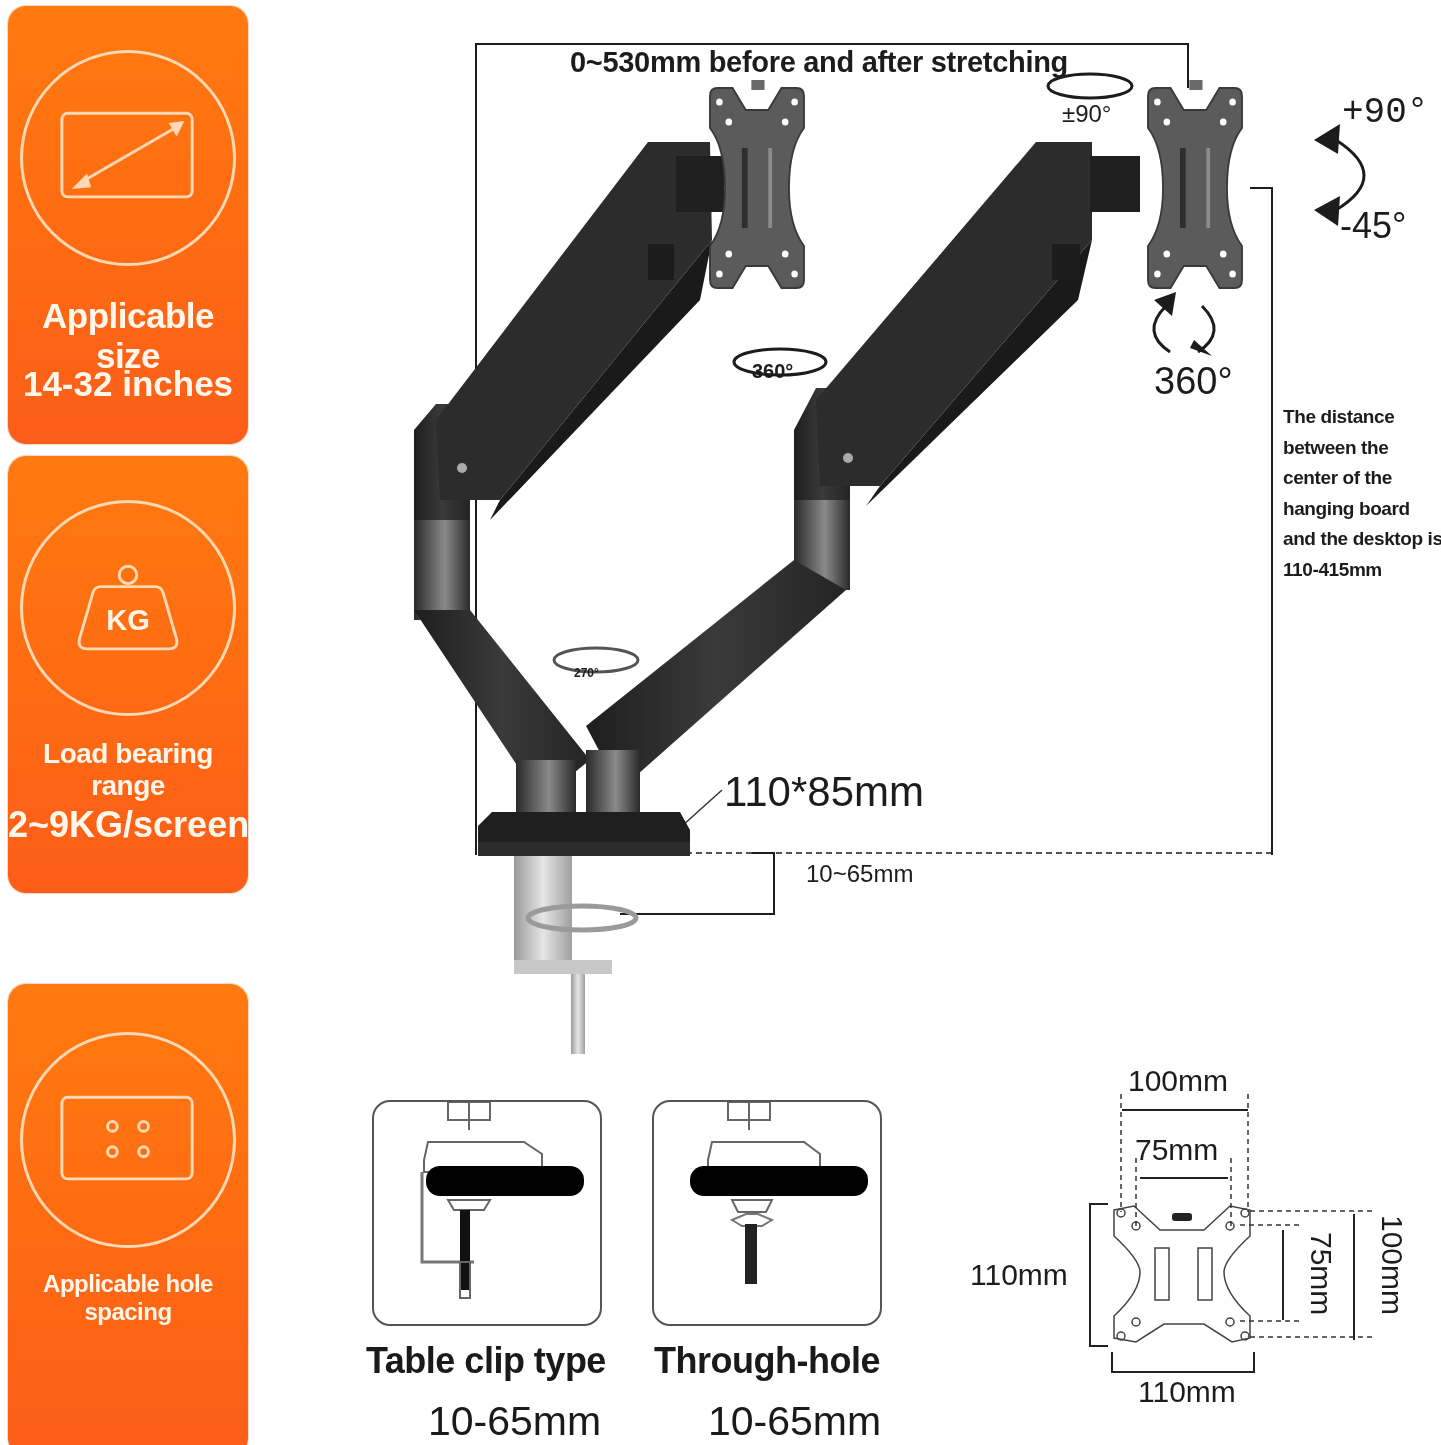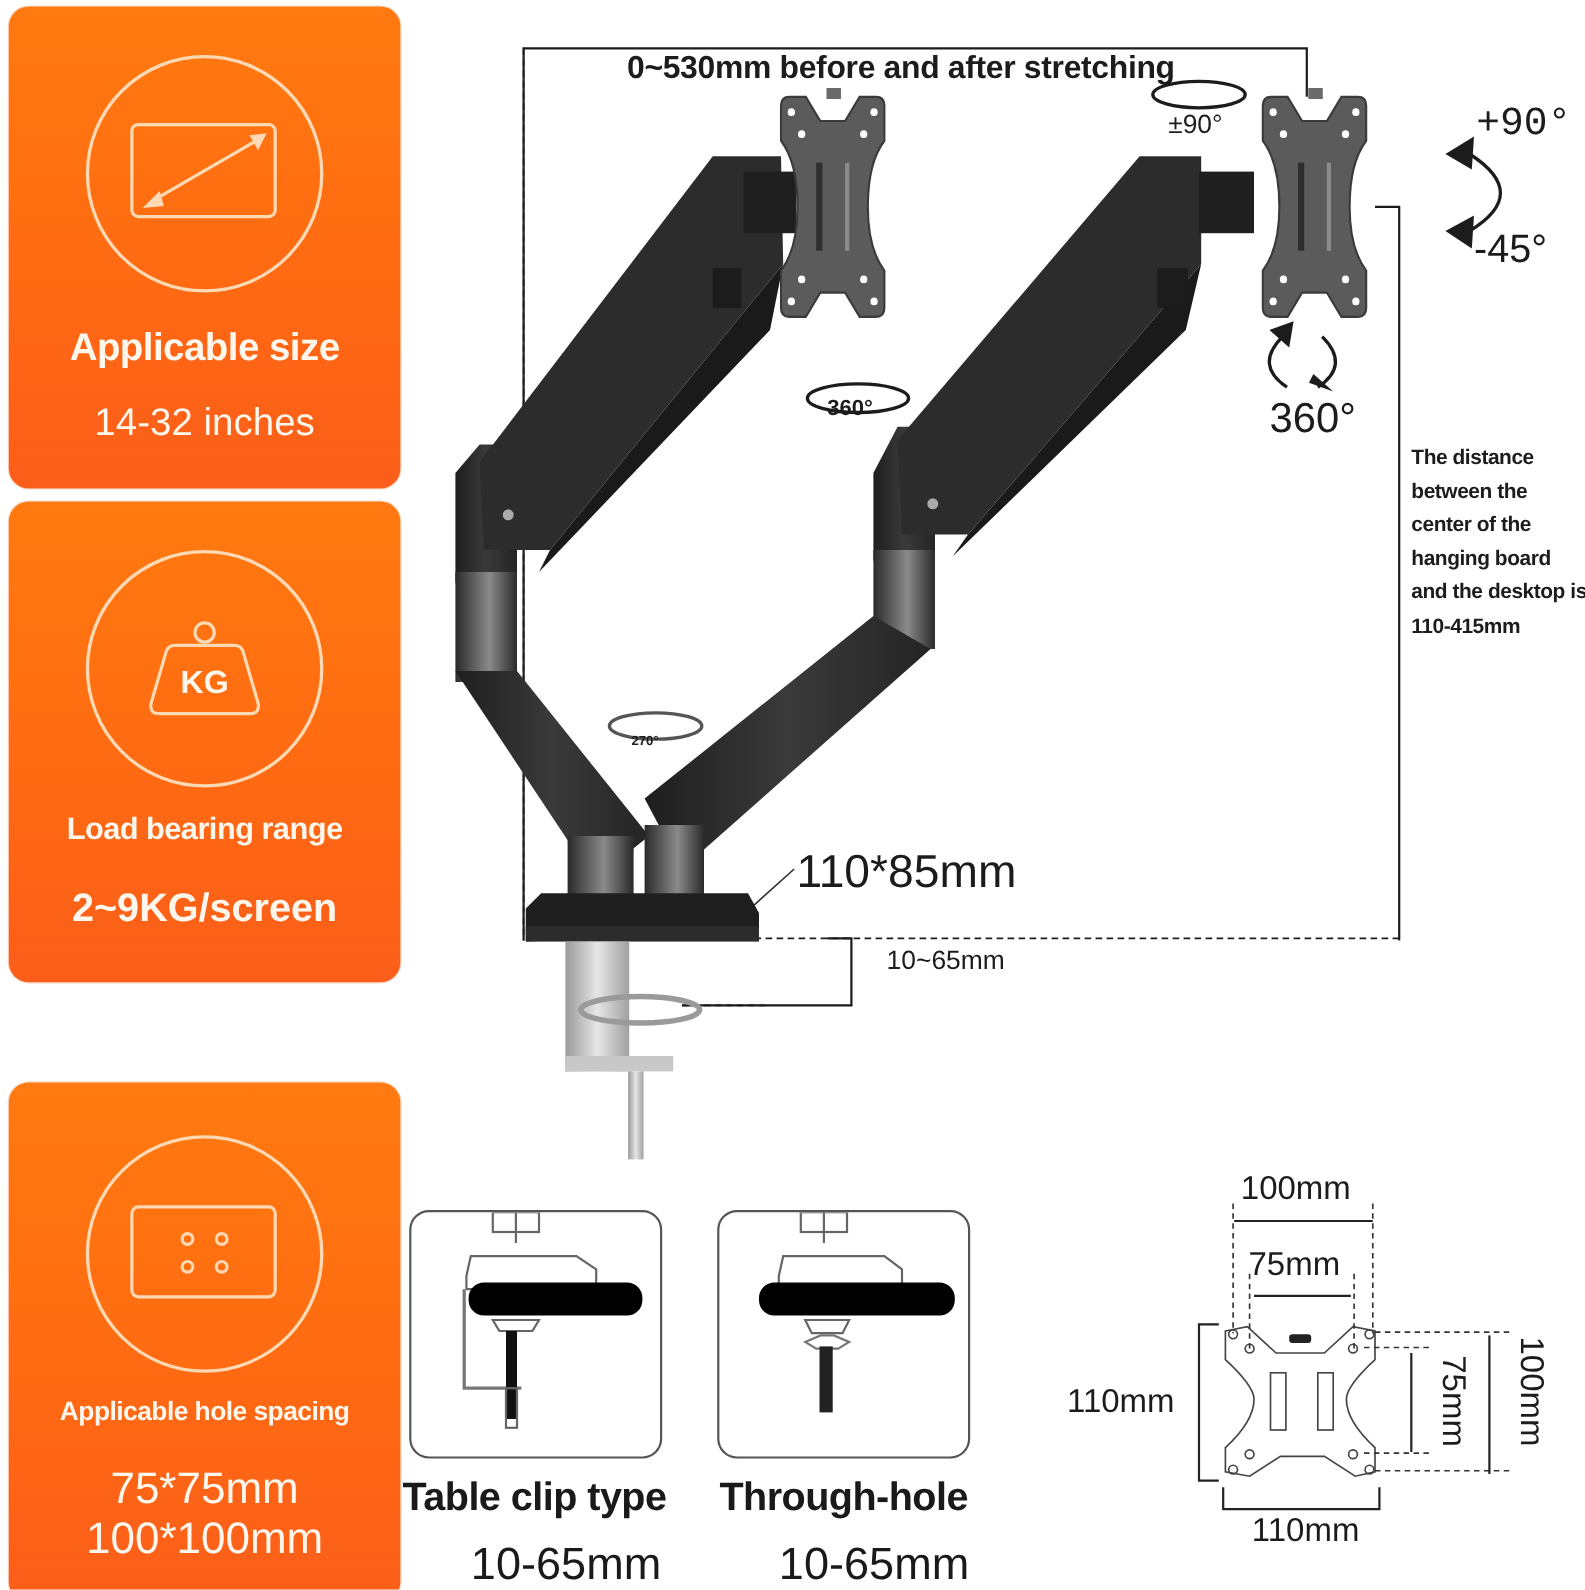--- a/index.html
+++ b/index.html
@@ -1,39 +1,39 @@
 <!DOCTYPE html>
 <html><head>
   <meta charset="utf-8">
   <style>
     * { box-sizing: border-box; margin: 0; padding: 0; }
     html, body { width: 1441px; height: 1445px; background: #ffffff; overflow: hidden; }
     body { position: relative; font-family: "Liberation Sans", "DejaVu Sans", sans-serif; color: #1a1a1a; }
 
     
     .card {
-      position: absolute; left: 8px; width: 356px;
+      position: absolute; left: 8px; width: 240px;
       border-radius: 18px;
       background: linear-gradient(180deg, #ff7a10 0%, #ff6a12 55%, #fb5e1a 100%);
       box-shadow: 0 0 0 1px rgba(220,90,20,0.25);
       color: #fff6ec;
       text-align: center;
     }
     .card .ring {
       position: absolute; left: 50%; transform: translateX(-50%);
       width: 216px; height: 216px; border-radius: 50%;
       border: 3px solid #ffd9b3;
     }
     .card .title { position: absolute; left: 0; right: 0; font-weight: bold; letter-spacing: -0.5px; }
     .card .value { position: absolute; left: 0; right: 0; }
 
     #card-size { top: 6px; height: 438px; }
     #card-size .ring { top: 44px; }
     #card-size .title { top: 290px; font-size: 35px; }
-    #card-size .value { top: 358px; font-size: 35px; font-weight: normal; }
+    #card-size .value { top: 358px; font-size: 35px; font-weight: bold; }
 
     #card-load { top: 456px; height: 437px; }
     #card-load .ring { top: 44px; }
     #card-load .title { top: 758px; }
     #card-load .title { top: 282px; font-size: 28px; }
     #card-load .value { top: 348px; font-size: 36px; font-weight: bold; }
 
     #card-hole { top: 984px; height: 472px; }
     #card-hole .ring { top: 48px; }
     #card-hole .title { top: 286px; font-size: 24px; }
@@ -115,24 +115,20 @@
   <div class="ring">
     <svg class="icon-svg" viewBox="0 0 216 216">
       <rect x="40" y="64" width="134" height="84" rx="6" fill="none" stroke="#ffd9b3" stroke-width="3"></rect>
       <circle cx="92" cy="94" r="5" fill="none" stroke="#ffd9b3" stroke-width="3"></circle>
       <circle cx="124" cy="94" r="5" fill="none" stroke="#ffd9b3" stroke-width="3"></circle>
       <circle cx="92" cy="120" r="5" fill="none" stroke="#ffd9b3" stroke-width="3"></circle>
       <circle cx="124" cy="120" r="5" fill="none" stroke="#ffd9b3" stroke-width="3"></circle>
     </svg>
   </div>
   <div class="title">Applicable hole spacing</div>
-  <div class="value">
-    <div>75*75mm</div>
-    <div>100*100mm</div>
-  </div>
 </div>
 
 <svg id="main-illustration" viewBox="0 0 1441 1445">
   <defs>
     <linearGradient id="armGrad" x1="0" y1="0" x2="1" y2="0">
       <stop offset="0" stop-color="#1e1e1e"></stop>
       <stop offset="0.5" stop-color="#3a3a3a"></stop>
       <stop offset="1" stop-color="#242424"></stop>
     </linearGradient>
     <linearGradient id="poleGrad" x1="0" y1="0" x2="1" y2="0">

